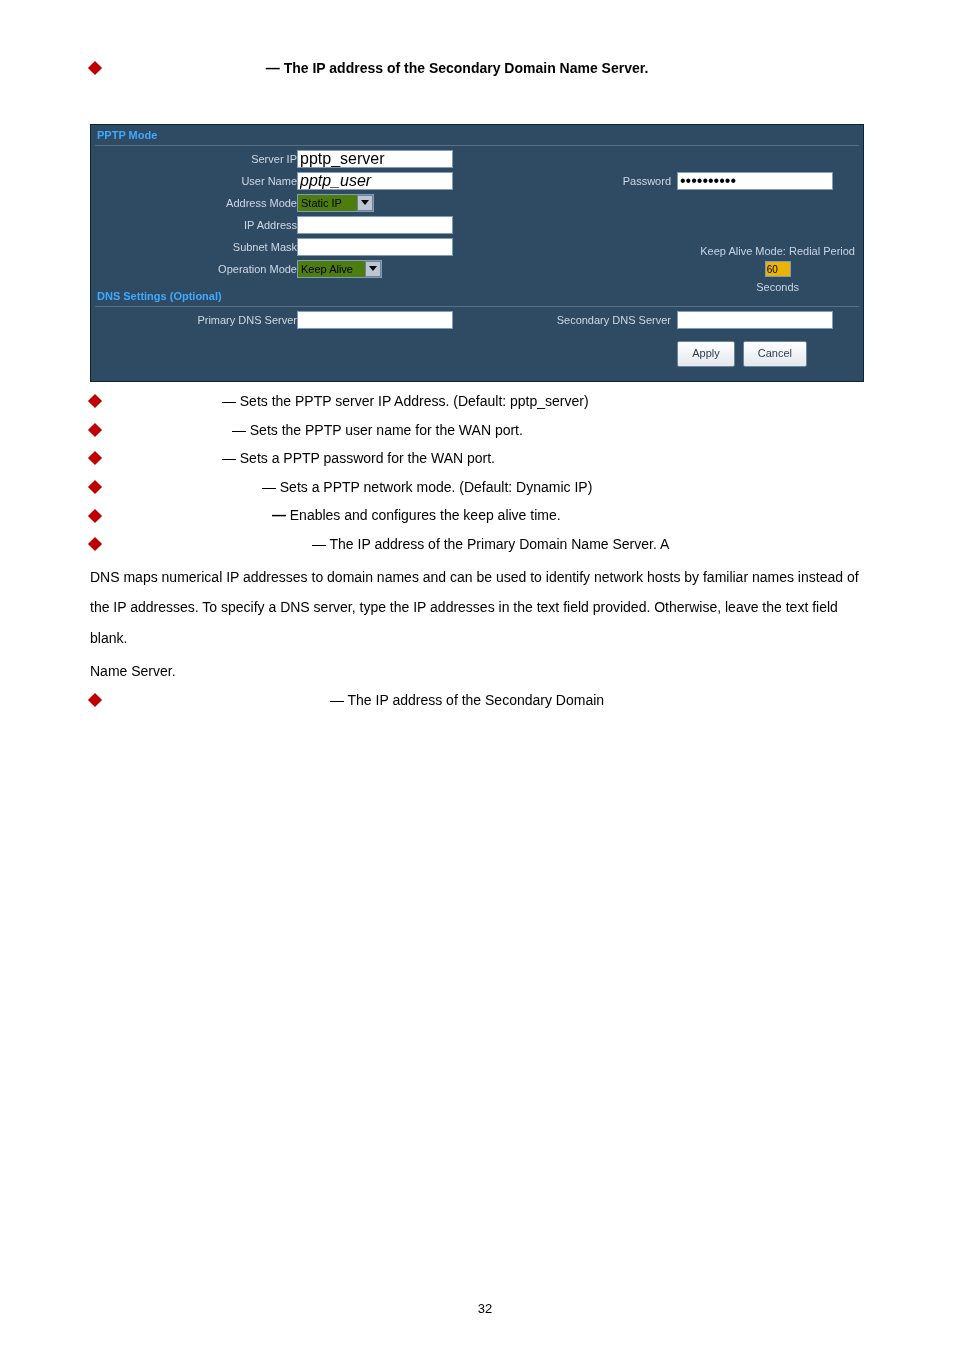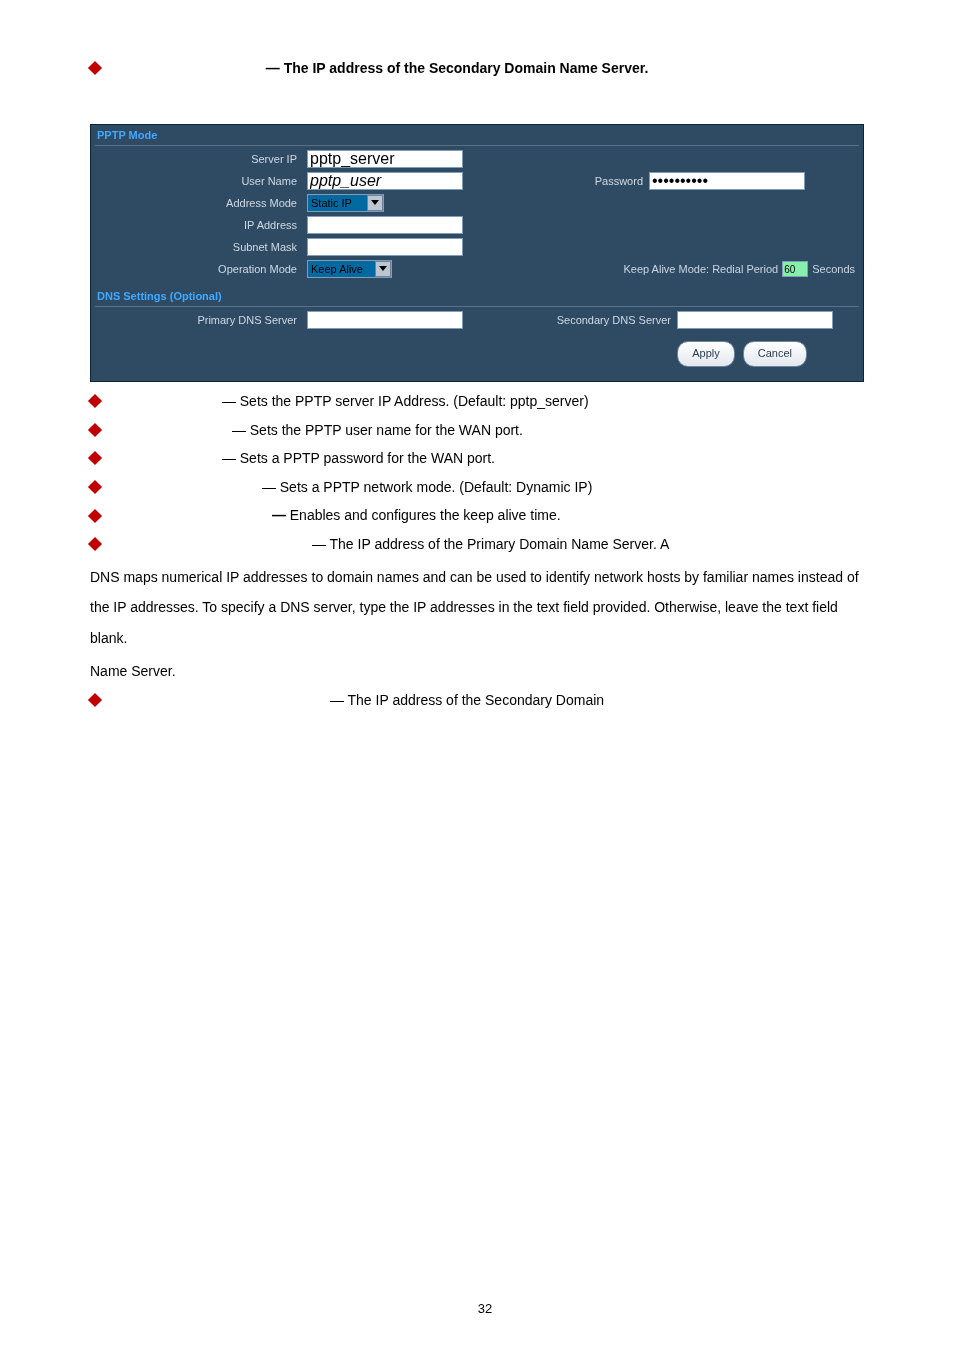--- a/index.html
+++ b/index.html
@@ -56,41 +56,41 @@
     margin: 0 4px 2px 4px;
   }
   .panel .row {
     display: flex;
     align-items: center;
     height: 22px;
   }
   .panel .lbl {
     width: 206px;
     text-align: right;
-    padding-right: 10px;
+    padding-right: 0;
     color: #cfd9e3;
   }
   .panel .lbl2 {
     width: 110px;
     text-align: right;
     padding-right: 6px;
     color: #cfd9e3;
   }
   .panel input.txt {
     background: #fff;
     border: 1px solid #7f9db9;
     height: 16px;
     padding: 0 2px;
     font-size: 16px;
     box-sizing: content-box;
   }
   .panel .sel {
     display: inline-flex;
     align-items: center;
-    background: #0369a1;
+    background: #4d7c0f;
     border: 1px solid #7f9db9;
     height: 16px;
     font-size: 11px;
     color: #000;
     padding-left: 3px;
   }
   .panel .sel .sel-text {
     display: inline-block;
   }
   .panel .sel .sel-arrow {
@@ -106,32 +106,32 @@
   .panel .sel .sel-arrow svg { display:block; }
   .btnrow {
     display: flex;
     justify-content: flex-end;
     gap: 8px;
     padding: 10px 56px 14px 0;
   }
   .btn {
     background: linear-gradient(#ffffff, #e3e8ee);
     border: 1px solid #6c859e;
-    border-radius: 11px;
+    border-radius: 2px;
     padding: 2px 14px;
     font-size: 11px;
     color: #2b3d4f;
     cursor: pointer;
     height: 20px;
     box-sizing: content-box;
     line-height: 18px;
   }
   .rp-input {
     width: 22px;
-    background:#86efac;
+    background:#eab308;
     border:1px solid #7f9db9;
     height:14px;
     font-size:10px;
     padding:0 1px;
     text-align:left;
   }
   .body-text {
     line-height: 1.9;
     font-size: 14px;
   }
@@ -171,21 +171,21 @@
     <hr class="sep">
 
     <div class="row">
       <div class="lbl">Server IP</div>
       <input class="txt" style="width: 150px;" value="pptp_server">
     </div>
 
     <div class="row" style="position:relative">
       <div class="lbl">User Name</div>
       <input class="txt" style="width: 150px; font-style: italic;" value="pptp_user">
-      <div style="position:absolute; left:442px; display:flex; align-items:center;">
+      <div style="position:absolute; left:470px; display:flex; align-items:center;">
         <div class="lbl2">Password</div>
         <input class="txt" style="width: 150px;" value="••••••••••">
       </div>
     </div>
 
     <div class="row">
       <div class="lbl">Address Mode</div>
       <div class="sel">
         <span class="sel-text" style="width:52px">Static IP</span>
         <span class="sel-arrow">
@@ -209,21 +209,21 @@
     <div class="row" style="position:relative; margin-bottom:4px;">
       <div class="lbl">Operation Mode</div>
       <div class="sel">
         <span class="sel-text" style="width:60px">Keep Alive</span>
         <span class="sel-arrow">
           <svg width="8" height="6">
               <polygon points="0,0 8,0 4,5" fill="#000"></polygon>
             </svg>
         </span>
       </div>
-      <div style="position:absolute; right:8px; display:flex; align-items:center; gap:4px;">
+      <div style="position:absolute; right:8px; display:flex; align-items:center; gap:4px;flex-direction:column;">
         <span>Keep Alive Mode: Redial Period</span>
         <input class="rp-input" value="60" style="">
         <span>Seconds</span>
       </div>
     </div>
 
     <div class="section-title" style="padding-top:6px">DNS Settings (Optional)</div>
     <hr class="sep">
 
     <div class="row" style="position:relative">

